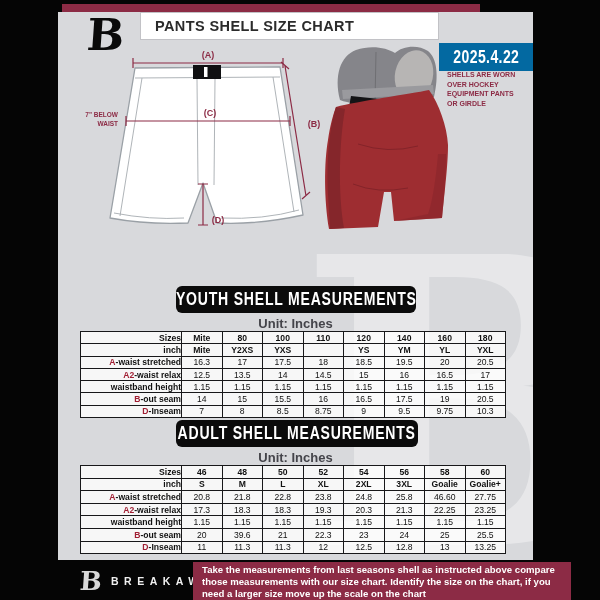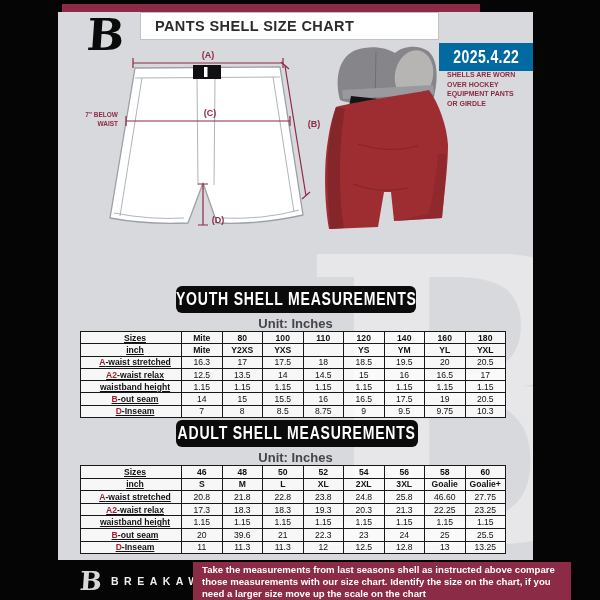--- a/index.html
+++ b/index.html
@@ -47,21 +47,21 @@
 
   
   table.size-table{position:absolute;left:22px;width:426px;border-collapse:collapse;table-layout:fixed;z-index:2;}
   table.size-table.youth{top:327px;}
   table.size-table.adult{top:461px;}
   .size-table th,.size-table td{border:1px solid #18181a;background:rgba(255,255,255,.78);font-size:8.6px;padding:0;text-align:center;vertical-align:middle;color:#111;}
   .size-table.youth th,.size-table.youth td{height:11.3px;}
   .size-table.adult th,.size-table.adult td{height:11.6px;}
   .size-table th{font-weight:700;}
   .size-table td{font-weight:400;}
-  .size-table .row-label{text-align:center;padding-left:8px;font-weight:700;text-decoration:underline;}
+  .size-table .row-label{text-align:right;padding-left:8px;font-weight:700;}
   .size-table .pfx{color:#a11f33;font-weight:700;}
 
   
   .footer-logo{position:absolute;left:80px;top:566px;height:30px;display:flex;align-items:center;gap:9px;z-index:2;}
   .footer-b{font-family:"DejaVu Serif",serif;font-weight:700;font-size:26px;line-height:26px;color:#d8d8d8;transform:skewX(-4deg);}
   .footer-brand{font-size:10.5px;font-weight:700;letter-spacing:5.5px;color:#f0f0f0;white-space:nowrap;}
   .footer-note{position:absolute;left:193px;top:562px;width:378px;height:38px;background:#8c2b45;box-sizing:border-box;padding:2px 8px 0 9px;color:#fff;font-size:9.6px;line-height:12.2px;font-weight:700;z-index:2;}
 </style>
 </head>
 <body>

